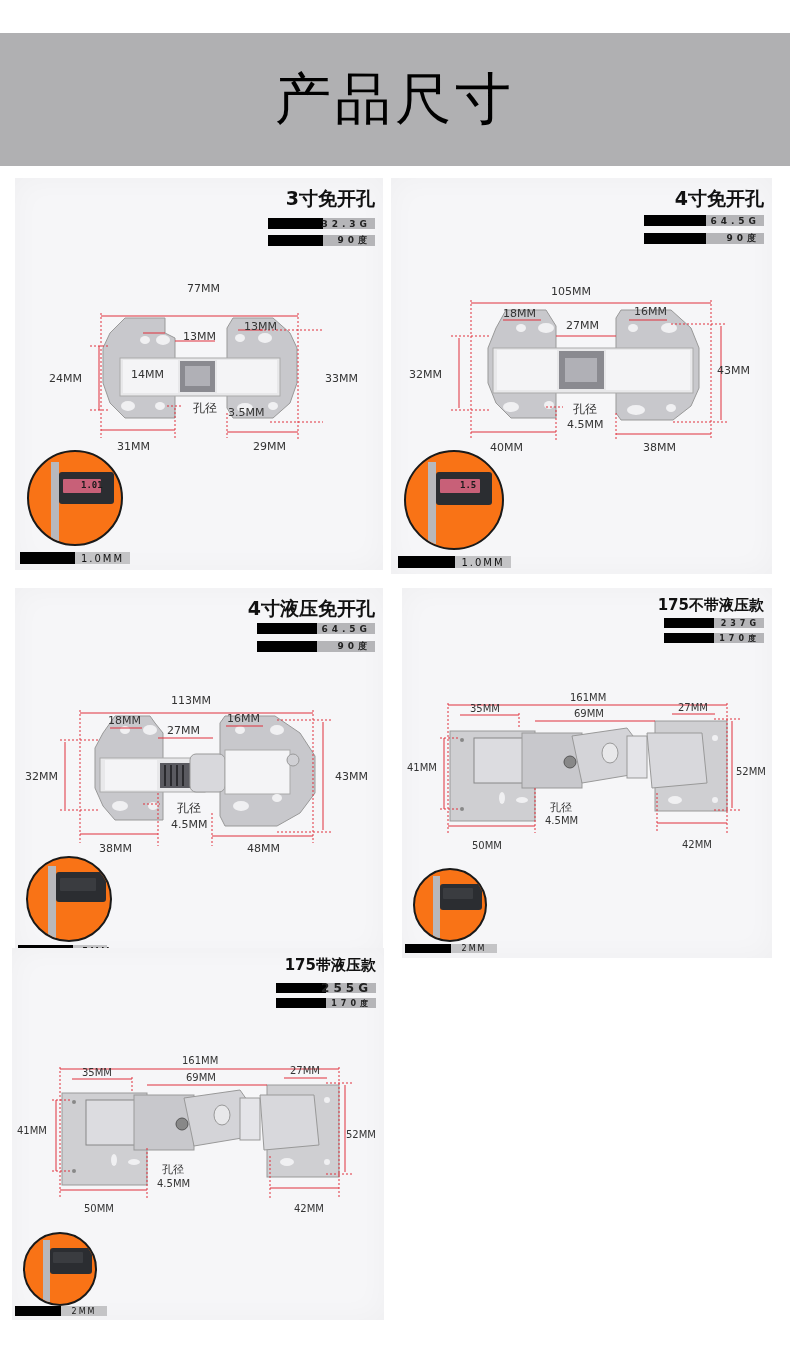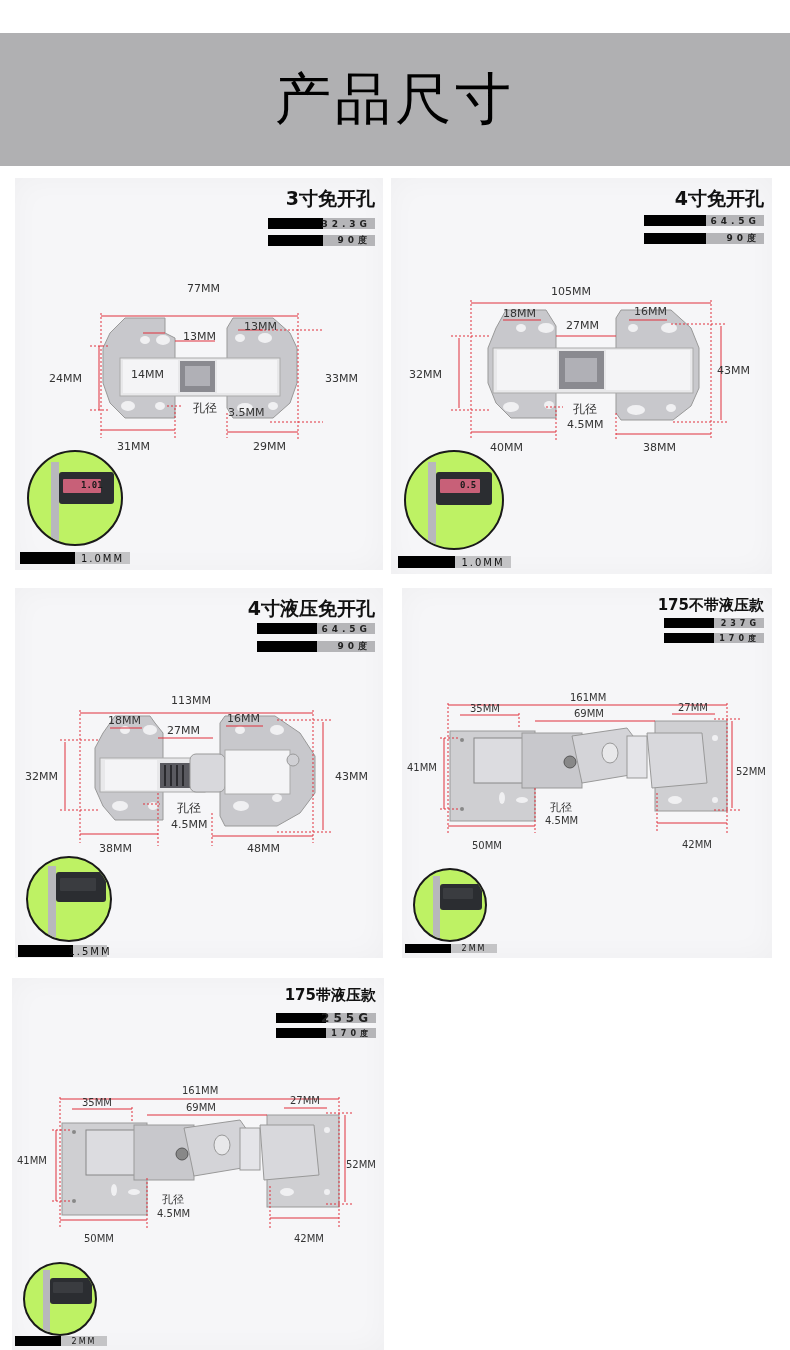--- a/index.html
+++ b/index.html
@@ -27,21 +27,21 @@
   }
 
   .thickness-bar { position: absolute; left: 5px; height: 12px; display: flex; }
   .thickness-bar .blk { background: #000; }
   .thickness-bar .val {
     background: #c4c4c6; color: #111; font-size: 10px; letter-spacing: 2px;
     display: flex; align-items: center; justify-content: center; font-weight: 400;
   }
 
   .caliper-circle {
-    position: absolute; border-radius: 50%; border: 2px solid #1a1a1a; background: #bef264; overflow: hidden; text-decoration: underline;
+    position: absolute; border-radius: 50%; border: 2px solid #1a1a1a; background: #f97316; overflow: hidden; text-decoration: underline;
   }
   .caliper-body { position: absolute; background: #2b2d31; border-radius: 3px; }
   .caliper-screen { position: absolute; background: #c86078; border-radius: 1px; }
   .caliper-readout { position: absolute; color: #1a1a1a; font-family: "DejaVu Sans Mono", monospace; font-size: 9px; font-weight: 700; }
   .caliper-jaw { position: absolute; background: #b8b8bc; }
 
   .dim-label { position: absolute; font-size: 11px; color: #333; white-space: nowrap; }
   .dim-label.cn { font-size: 12px; }
 
   .hinge svg { position: absolute; }
@@ -183,21 +183,21 @@
   <div class="dim-label" style="left:326px; top:186px;">43MM</div>
   <div class="dim-label cn" style="left:182px; top:223px;">孔径</div>
   <div class="dim-label" style="left:176px; top:240px;">4.5MM</div>
   <div class="dim-label" style="left:99px; top:263px;">40MM</div>
   <div class="dim-label" style="left:252px; top:263px;">38MM</div>
 
   <div class="caliper-circle" style="left:13px; top:272px; width:100px; height:100px;">
     <div class="caliper-jaw" style="left:22px; top:10px; width:8px; height:82px;"></div>
     <div class="caliper-body" style="left:30px; top:20px; width:56px; height:33px;"></div>
     <div class="caliper-screen" style="left:34px; top:27px; width:40px; height:14px;"></div>
-    <div class="caliper-readout" style="left:54px; top:28px;">0.5</div>
+    <div class="caliper-readout" style="left:54px; top:28px;">1.5</div>
   </div>
   <div class="thickness-bar" style="top:378px; left:7px;">
     <div class="blk" style="width:57px;"></div>
       <div class="val" style="width:56px;">1.0MM</div>
   </div>
 </div>
 
 <div class="panel" style="left:15px; top:588px; width:368px; height:370px;">
   <div class="panel-title">4寸液压免开孔</div>
   <div class="spec-bar" style="top:35px;">
@@ -341,21 +341,21 @@
     <div class="caliper-jaw" style="left:18px; top:6px; width:7px; height:62px;"></div>
     <div class="caliper-body" style="left:25px; top:14px; width:42px; height:26px;"></div>
     <div class="caliper-screen" style="left:28px; top:18px; width:30px; height:11px; background:#3a3c40;"></div>
   </div>
   <div class="thickness-bar" style="top:356px; left:3px; height:9px;">
     <div class="blk" style="width:46px;"></div>
       <div class="val" style="width:46px; font-size:8px;">2MM</div>
   </div>
 </div>
 
-<div class="panel" style="left:12px; top:978px; width:372px; height:372px;">
+<div class="panel" style="left:12px; top:948px; width:372px; height:372px;">
   <div class="panel-title" style="font-size:15px;">175带液压款</div>
   <div class="spec-bar" style="top:35px; height:10px;">
     <div class="blk" style="width:50px;"></div>
       <div class="val" style="width:50px; font-size:12px;">255G</div>
   </div>
   <div class="spec-bar" style="top:50px; height:10px;">
     <div class="blk" style="width:50px;"></div>
       <div class="val" style="width:50px; font-size:8px;">170度</div>
   </div>
 

